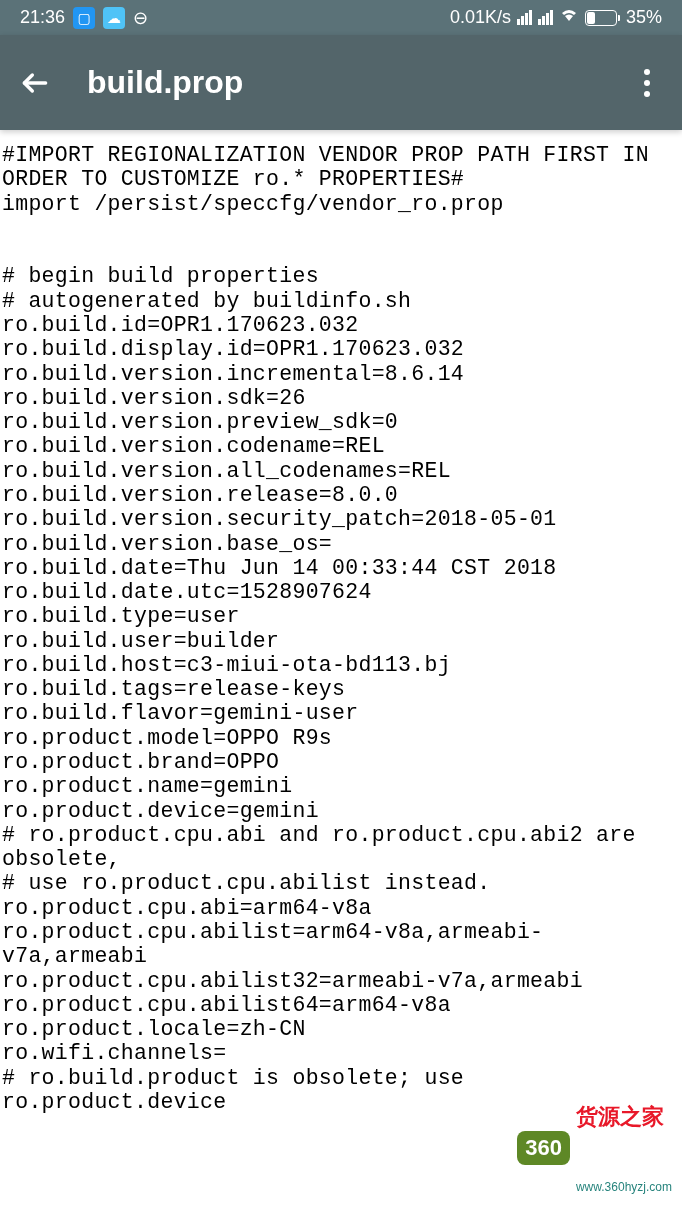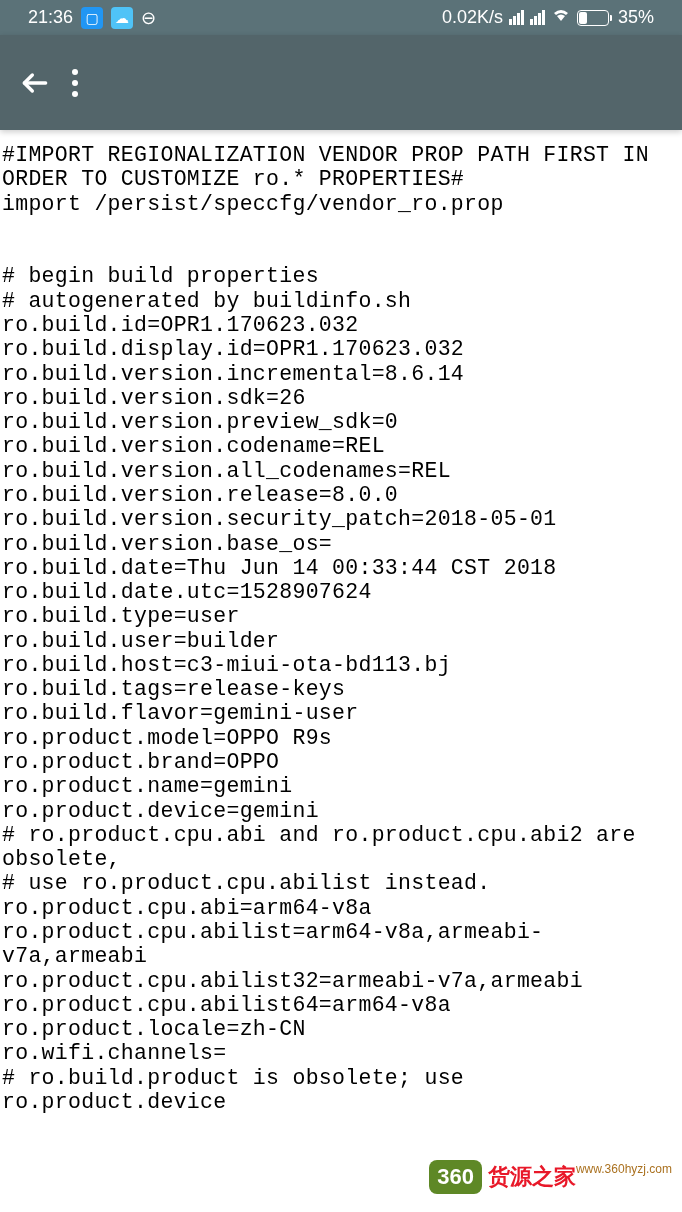--- a/index.html
+++ b/index.html
@@ -4,21 +4,21 @@
   <style>
     * { margin: 0; padding: 0; box-sizing: border-box; }
     body { width: 682px; height: 1212px; font-family: sans-serif; background: #ffffff; overflow: hidden; }
     
     .status-bar {
       background: #5b7278;
       height: 35px;
       display: flex;
       align-items: center;
       justify-content: space-between;
-      padding: 0 28px;
+      padding: 0 20px;
       color: #ffffff;
       font-size: 18px;
     }
     .status-left { display: flex; align-items: center; gap: 8px; }
     .status-right { display: flex; align-items: center; gap: 6px; }
     .status-icon-box { width: 22px; height: 22px; border-radius: 4px; display: flex; align-items: center; justify-content: center; font-size: 14px; }
     .icon-blue { background: #2196f3; color: #fff; }
     .icon-cloud { background: #4fc3f7; color: #fff; }
     .icon-donotdisturb { color: #ffffff; }
     
@@ -59,44 +59,44 @@
     }
     .wm-badge {
       background: #4d7c0f;
       color: #fff;
       font-weight: bold;
       padding: 4px 8px;
       border-radius: 8px;
       font-size: 22px;
       margin-left: 32px;
     }
-    .wm-text { display: flex; flex-direction: row; }
+    .wm-text { display: flex; flex-direction: column; }
     .wm-main { color: #e60012; font-size: 22px; font-weight: bold; }
-    .wm-sub { color: #a16207; font-size: 12px; }
+    .wm-sub { color: #0f766e; font-size: 12px; margin-top: 48px; }
     
     .signal-bars { display: inline-flex; align-items: flex-end; gap: 1px; }
     .bar { width: 3px; background: #fff; }
     .b1{height:6px}.b2{height:9px}.b3{height:12px}.b4{height:15px}
     .battery { display:inline-flex; align-items:center; }
     .battery-body { width:32px; height:16px; border:1.5px solid #fff; border-radius:4px; position:relative; }
     .battery-fill { position:absolute; left:1px; top:1px; bottom:1px; width:26%; background:#fff; border-radius:2px; }
     .battery-tip { width:2px; height:6px; background:#fff; margin-left:1px; border-radius:0 1px 1px 0; }
   </style>
 </head>
 <body>
 
 <div class="status-bar">
   <div class="status-left">
     <span>21:36</span>
     <span class="status-icon-box icon-blue">▢</span>
     <span class="status-icon-box icon-cloud">☁</span>
     <span class="icon-donotdisturb">⊖</span>
   </div>
   <div class="status-right">
-    <span>0.02K/s</span>
+    <span>0.01K/s</span>
     <span class="signal-bars">
         <span class="bar b1"></span>
         <span class="bar b2"></span>
         <span class="bar b3"></span>
         <span class="bar b4"></span>
       </span>
     <span class="signal-bars">
         <span class="bar b1"></span>
         <span class="bar b2"></span>
         <span class="bar b3"></span>
@@ -117,20 +117,21 @@
   </div>
 </div>
 
 <div class="app-bar">
   <div class="back-btn">
     <svg width="32" height="32" viewBox="0 0 24 24" fill="none" stroke="#fff" stroke-width="2.5" stroke-linecap="round" stroke-linejoin="round">
         <line x1="20" y1="12" x2="4" y2="12"></line>
         <polyline points="10 18 4 12 10 6"></polyline>
       </svg>
   </div>
+  <div class="app-title">build.prop</div>
   <div class="menu-btn">
     <div class="dots">
       <div class="dot"></div>
         <div class="dot"></div>
         <div class="dot"></div>
     </div>
   </div>
 </div>
 
 <div class="content">#IMPORT REGIONALIZATION VENDOR PROP PATH FIRST IN ORDER TO CUSTOMIZE ro.* PROPERTIES#

